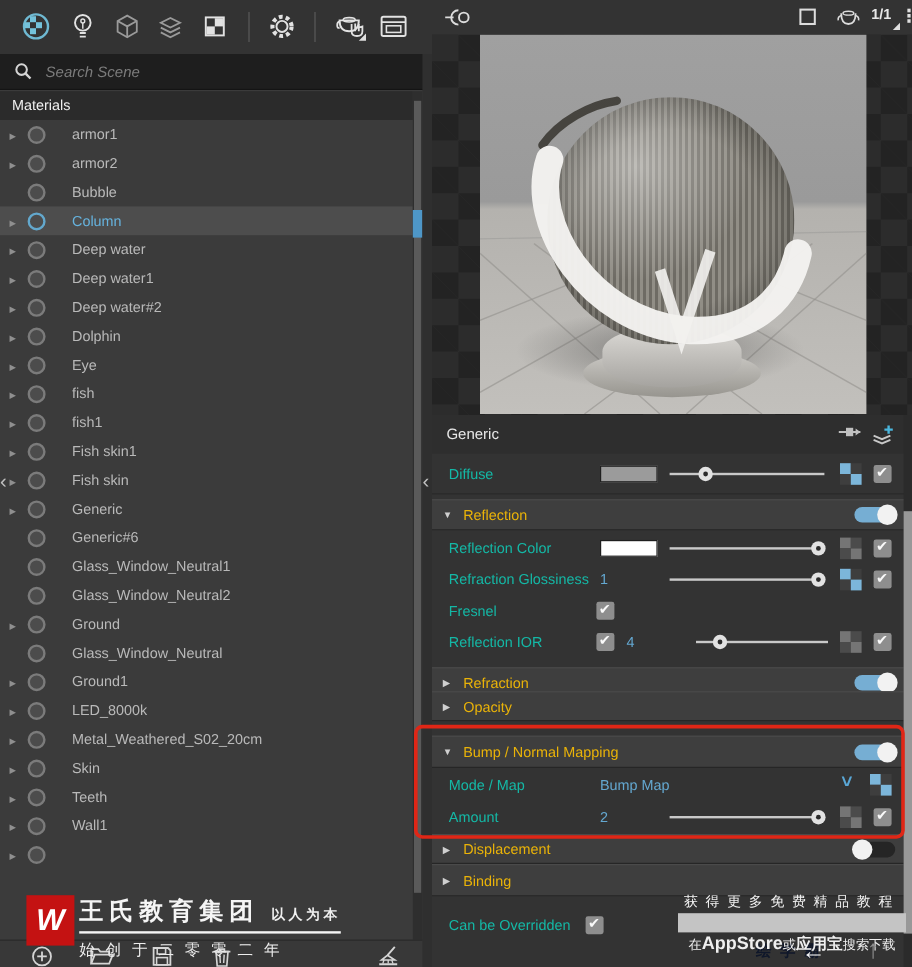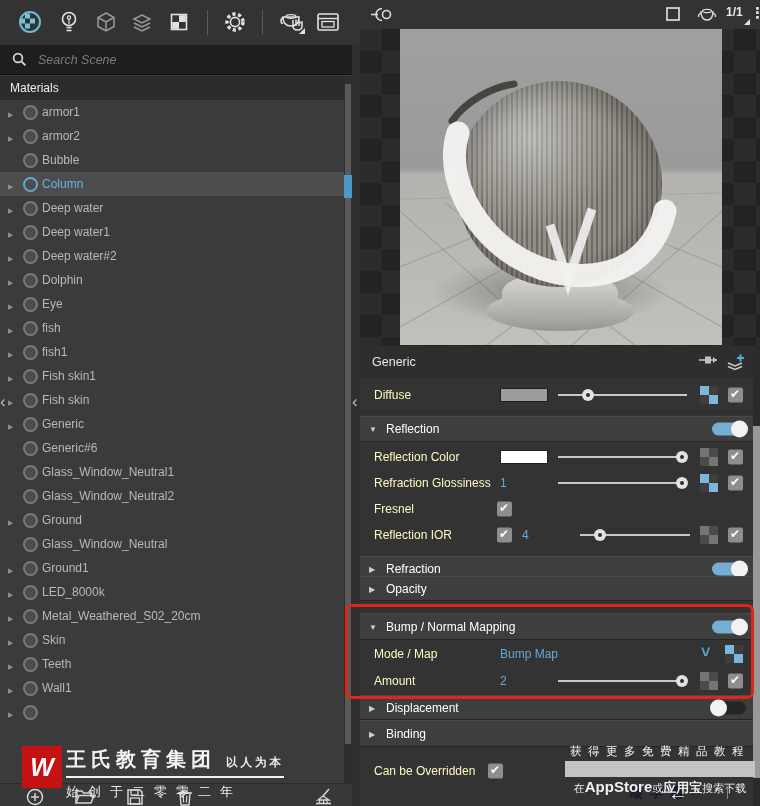--- a/index.html
+++ b/index.html
@@ -20,21 +20,21 @@
 
   .list-header{position:absolute;left:0;top:76px;width:344px;height:24px;background:#2b2b2b;color:#efefef;font-size:12px;display:flex;align-items:center;padding-left:10px;}
 
   .mat-list{position:absolute;left:0;top:100px;width:344px;height:684px;overflow:hidden;}
   .mat-item{display:flex;align-items:center;height:24px;cursor:pointer;}
   .mat-item.selected{background:#4d4d4d;}
   .mat-item .arrow{width:10px;margin-left:8px;display:inline-block;}
   .mat-item .arrow::before{content:'▶';font-size:7px;color:#8f8f8f;}
   .mat-item .sphere{width:15px;height:15px;border-radius:50%;border:2px solid #7b7b7b;background:#4c4c4c;margin-left:5px;flex:none;}
   .mat-item.selected .sphere{border-color:#63a8cd;}
-  .mat-item .mat-label{margin-left:4px;font-size:12px;color:#b9b9b9;white-space:nowrap;}
+  .mat-item .mat-label{margin-left:22px;font-size:12px;color:#b9b9b9;white-space:nowrap;}
   .mat-item.selected .mat-label{color:#66b3de;}
 
   .left-scrollbar{position:absolute;left:344px;top:76px;width:8px;height:708px;background:#2e2e2e;}
   .left-scrollbar .thumb{position:absolute;left:1px;top:8px;width:6px;height:660px;background:#5a5a5a;}
   .left-scrollbar .sel-marker{position:absolute;left:0;top:99px;width:8px;height:23px;background:#4e97c8;}
   .panel-strip{position:absolute;left:352px;top:45px;width:8px;height:761px;background:#2f2f2f;}
 
   .bottom-toolbar{position:absolute;left:0;top:783px;width:352px;height:23px;background:#383838;border-top:1px solid #2a2a2a;}
   .bt-icon{position:absolute;top:2px;width:22px;height:22px;display:flex;align-items:flex-start;justify-content:center;cursor:pointer;}
 
@@ -67,22 +67,22 @@
   .pv-sphere{position:absolute;left:56px;top:52px;width:206px;height:206px;border-radius:50%;
     background:
       radial-gradient(circle at 36% 28%,rgba(255,255,255,.42),rgba(255,255,255,0) 48%),
       radial-gradient(circle at 50% 50%,rgba(0,0,0,0) 52%,rgba(25,25,22,.55) 97%),
       repeating-linear-gradient(90deg,#6e6b64 0 2px,#918e86 2px 5px);}
   .pv-overlay{position:absolute;left:0;top:0;}
 
   .props{position:absolute;left:0;top:346px;width:400px;height:460px;background:#333;}
   .prow{position:absolute;left:0;width:400px;}
   .sec-h{background:#3e3e3e;border-top:1px solid #4a4a4a;border-bottom:1px solid #262626;}
-  .plabel{position:absolute;left:14px;top:50%;transform:translateY(-50%);font-size:12px;color:#fef9c3;white-space:nowrap;}
-  .seclabel{position:absolute;left:26px;top:50%;transform:translateY(-50%);font-size:12px;color:#ffffff;white-space:nowrap;}
+  .plabel{position:absolute;left:14px;top:50%;transform:translateY(-50%);font-size:12px;color:#14b8a6;white-space:nowrap;}
+  .seclabel{position:absolute;left:26px;top:50%;transform:translateY(-50%);font-size:12px;color:#eab308;white-space:nowrap;}
   .sec-arrow{position:absolute;left:9px;top:50%;transform:translateY(-50%);font-size:8px;color:#cfcfcf;}
   .sec-arrow.open::before{content:'▼';}
   .sec-arrow.closed::before{content:'▶';}
   .gen-label{position:absolute;left:12px;top:50%;transform:translateY(-50%);font-size:12.5px;color:#e8e8e8;}
   .swatch{position:absolute;left:140px;top:50%;transform:translateY(-50%);width:48px;height:14px;border:1px solid #1f1f1f;cursor:pointer;}
   .pvalue{position:absolute;left:140px;top:50%;transform:translateY(-50%);font-size:12px;color:#64a8d1;cursor:text;}
   .slider{position:absolute;left:198px;width:129px;top:50%;height:12px;transform:translateY(-50%);cursor:pointer;}
   .slider .track{position:absolute;left:0;right:0;top:5px;height:2px;background:#c9c9c9;}
   .slider .thumb{position:absolute;top:0;width:12px;height:12px;border-radius:50%;background:#e2e2e2;}
   .slider .thumb::after{content:'';position:absolute;left:4px;top:4px;width:4px;height:4px;border-radius:50%;background:#2b2b2b;}

